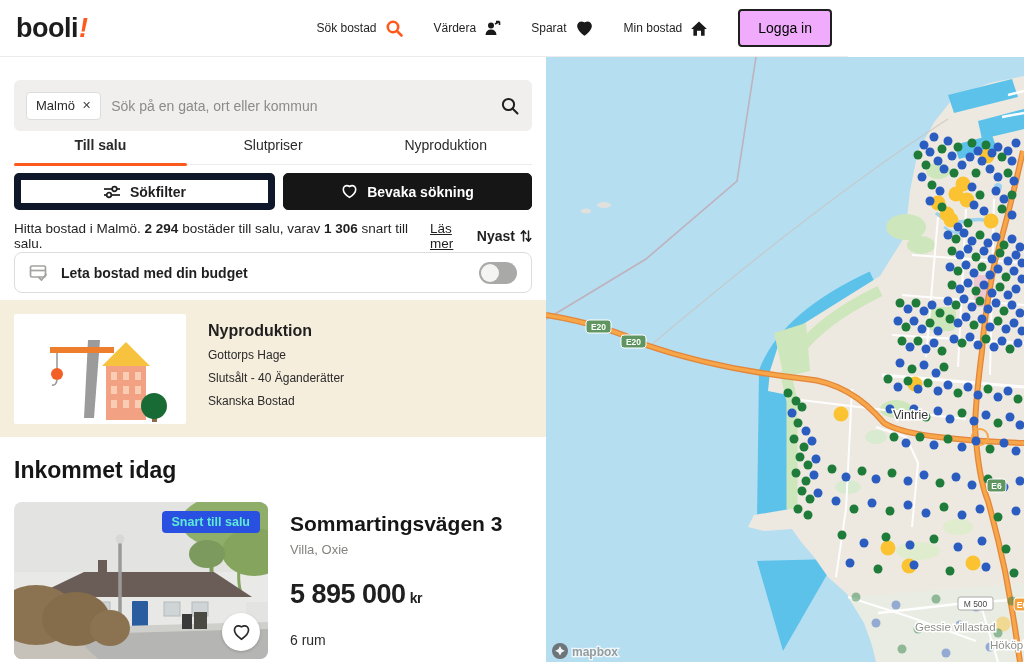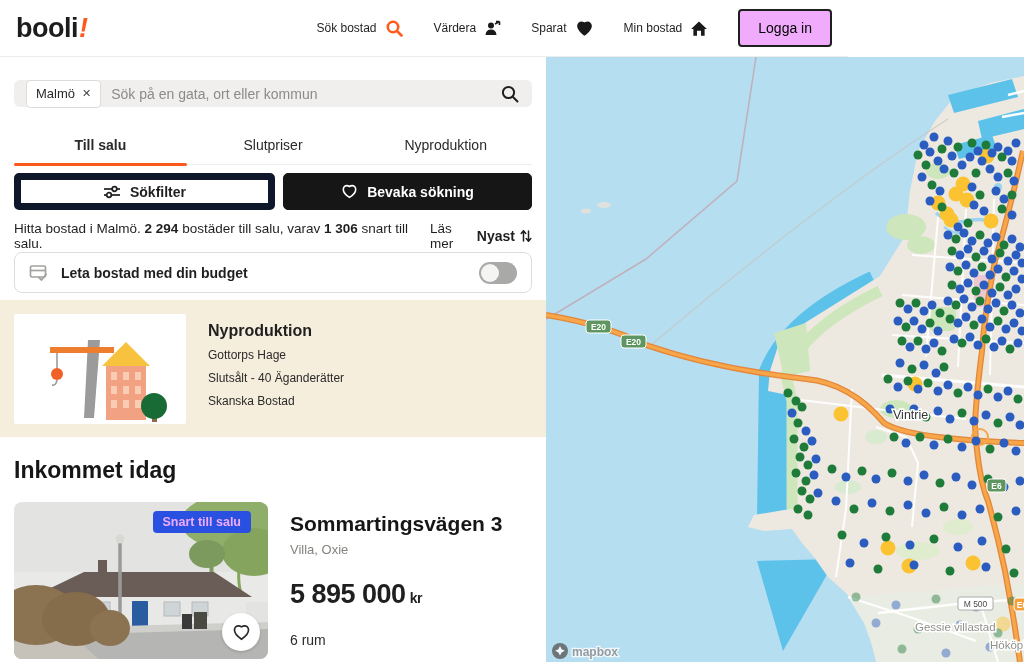--- a/index.html
+++ b/index.html
@@ -10,49 +10,49 @@
   
   .header { position:absolute; top:0; left:0; width:848px; height:57px; background:#fff; border-bottom:1px solid #ececec; display:flex; align-items:center; }
   .logo { margin-left:16px; font-size:27px; font-weight:700; letter-spacing:-0.5px; color:#1c1c1c; }
   .logo .bang { color:#ff5a1e; font-style:italic; margin-left:1px; }
   .nav { position:absolute; right:16px; display:flex; align-items:center; gap:30px; }
   .nav-item { display:flex; align-items:center; gap:8px; font-size:12px; font-weight:500; color:#1f1f1f; cursor:pointer; }
   .login-btn { border:2px solid #1f1f1f; border-radius:4px; background:#f0abfc; padding:9px 18px; font-size:14px; font-weight:500; font-family:inherit; cursor:pointer; }
 
   
   .left { position:absolute; top:57px; left:0; width:546px; height:605px; background:#fff; }
-  .searchbar { position:absolute; top:23px; left:14px; width:518px; height:27px; background:#f0efed; border-radius:6px; display:flex; align-items:center; padding:12px 12px; }
+  .searchbar { position:absolute; top:23px; left:14px; width:518px; height:51px; background:#f0efed; border-radius:6px; display:flex; align-items:center; padding:12px 12px; }
   .chip { background:#fff; border:1px solid #dcdcda; border-radius:4px; height:28px; display:flex; align-items:center; gap:7px; padding:0 9px; font-size:13px; color:#2a2a2a; }
   .chip .x { font-size:11px; color:#444; cursor:pointer; }
   .searchbar .ph { margin-left:10px; font-size:14px; color:#8b8b88; flex:1; }
   .tabs { position:absolute; top:72px; left:14px; width:518px; height:36px; display:flex; border-bottom:1px solid #ededeb; }
   .tab { flex:1; text-align:center; font-size:14px; color:#2a2a2a; padding-top:8px; cursor:pointer; position:relative; }
   .tab.active { font-weight:700; }
   .tab.active::after { content:""; position:absolute; left:0; right:0; bottom:-2px; height:3px; background:#ff5a1e; border-radius:2px; }
   .btnrow { position:absolute; top:116px; left:14px; width:518px; display:flex; gap:8px; }
   .btn { flex:1; height:37px; border-radius:5px; font-size:14px; font-weight:600; display:flex; align-items:center; justify-content:center; gap:9px; cursor:pointer; font-family:inherit; }
   .btn.light { background:#fff; border:7px solid #0f172a; color:#1f1f1f; }
   .btn.dark { background:#161616; border:1px solid #161616; color:#fff; }
   .meta { position:absolute; top:164px; left:14px; width:518px; display:flex; align-items:center; font-size:13.5px; color:#1f1f1f; }
   .meta b { font-weight:700; }
-  .meta .lasmer { margin-left:7px; cursor:pointer; }
+  .meta .lasmer { text-decoration:underline; margin-left:7px; cursor:pointer; }
   .meta .sort { margin-left:auto; font-weight:600; font-size:14px; display:flex; align-items:center; gap:5px; cursor:pointer; }
   .budget { position:absolute; top:195px; left:14px; width:518px; height:41px; border:1px solid #dddddb; border-radius:8px; display:flex; align-items:center; padding:0 14px; gap:12px; }
   .budget .lbl { font-size:14px; font-weight:700; }
   .toggle { margin-left:auto; width:38px; height:22px; background:#a9a9a7; border-radius:11px; position:relative; cursor:pointer; }
   .toggle .knob { position:absolute; top:2px; left:2px; width:18px; height:18px; border-radius:50%; background:#f4f4f2; }
   .promo { position:absolute; top:243px; left:0; width:546px; height:137px; background:#f6eedd; display:flex; }
   .promo-img { margin:14px 0 0 14px; width:172px; height:110px; background:#fff; border-radius:2px; }
   .promo-txt { margin:22px 0 0 22px; }
   .promo-title { font-size:16px; font-weight:700; margin-bottom:8px; }
   .promo-line { font-size:12px; color:#2a2a2a; margin-bottom:9px; }
   .section-title { position:absolute; top:400px; left:14px; font-size:23px; font-weight:700; color:#161616; }
   .card { position:absolute; top:445px; left:14px; width:518px; display:flex; }
   .photo { position:relative; width:254px; height:157px; border-radius:8px; overflow:hidden; flex:none; cursor:pointer; }
-  .badge { position:absolute; top:9px; right:17px; background:#2a50e2; color:#f0abfc; font-size:12.5px; font-weight:600; padding:4px 10px; border-radius:4px; }
+  .badge { position:absolute; top:9px; right:8px; background:#2a50e2; color:#5eead4; font-size:12.5px; font-weight:600; padding:4px 10px; border-radius:4px; }
   .heart-btn { position:absolute; right:8px; bottom:8px; width:38px; height:38px; border-radius:50%; background:#fff; display:flex; align-items:center; justify-content:center; cursor:pointer; box-shadow:0 1px 3px rgba(0,0,0,.18); }
   .card-txt { margin-left:22px; padding-top:10px; }
   .addr { font-size:21px; font-weight:600; color:#161616; }
   .typ { font-size:13px; color:#83837f; margin-top:6px; }
   .price { margin-top:22px; font-size:27px; font-weight:700; letter-spacing:-0.5px; }
   .price .kr { font-size:14px; font-weight:600; margin-left:4px; }
   .facts { margin-top:22px; font-size:14px; color:#2a2a2a; display:flex; gap:26px;flex-direction:column; }
 
   
   .map { position:absolute; top:57px; left:546px; width:478px; height:605px; }

